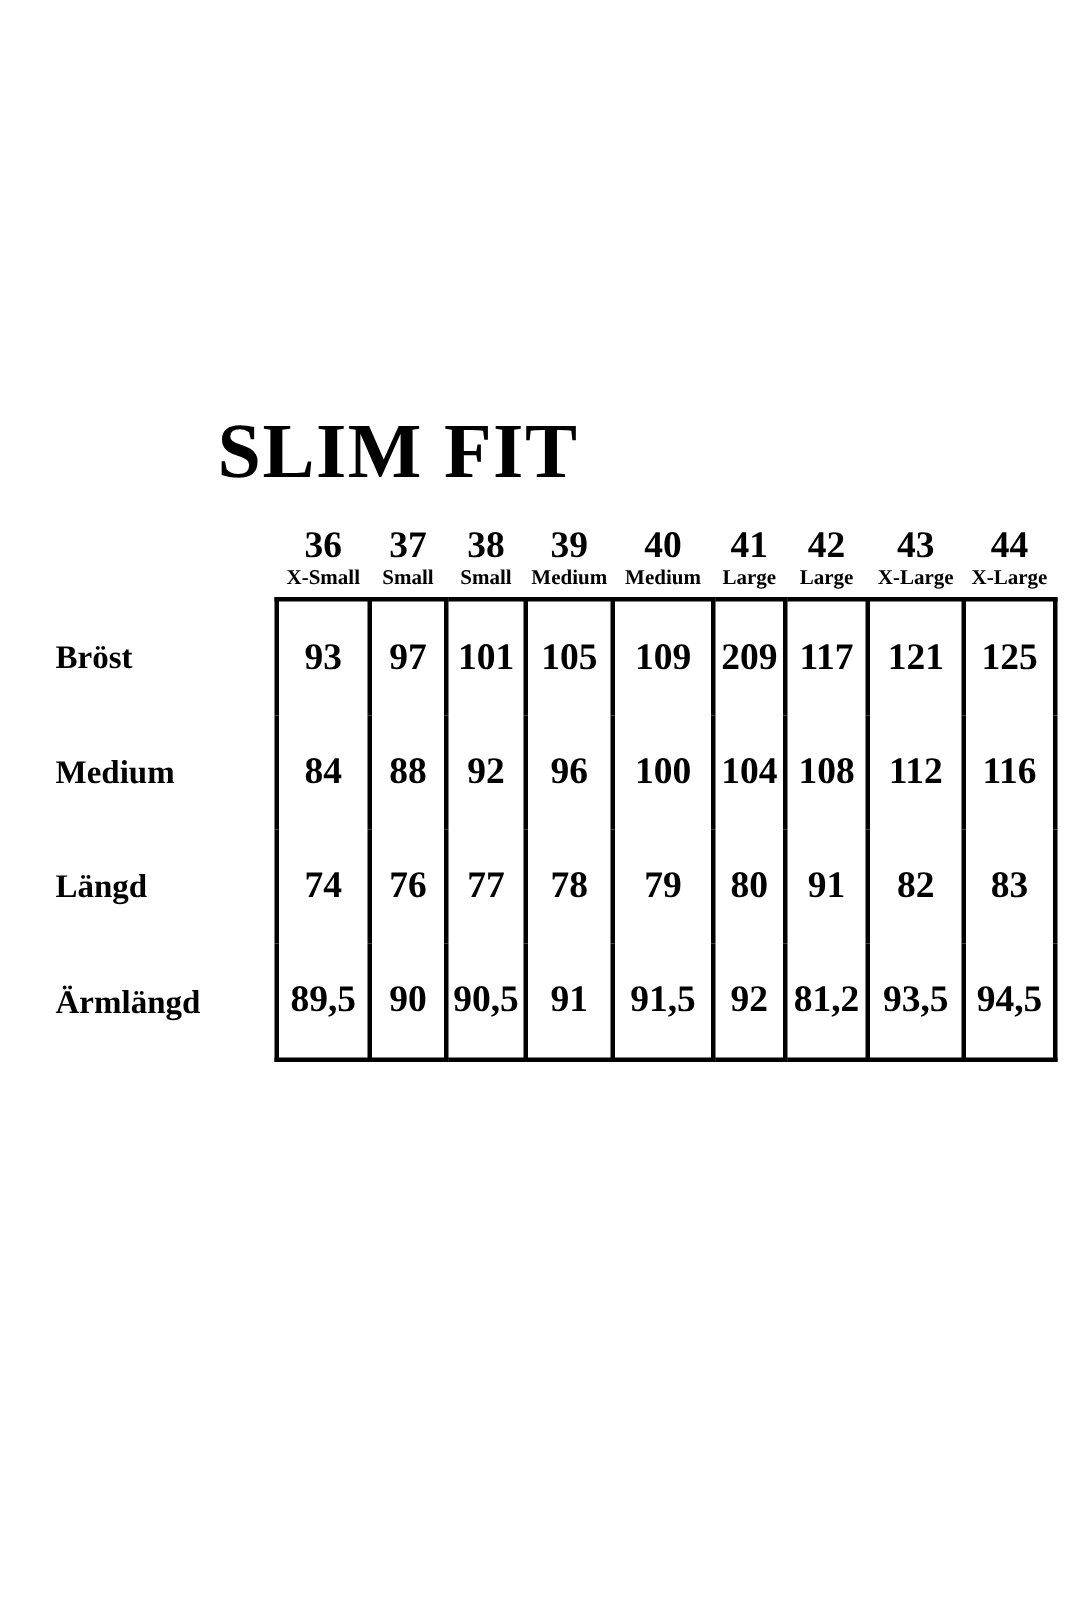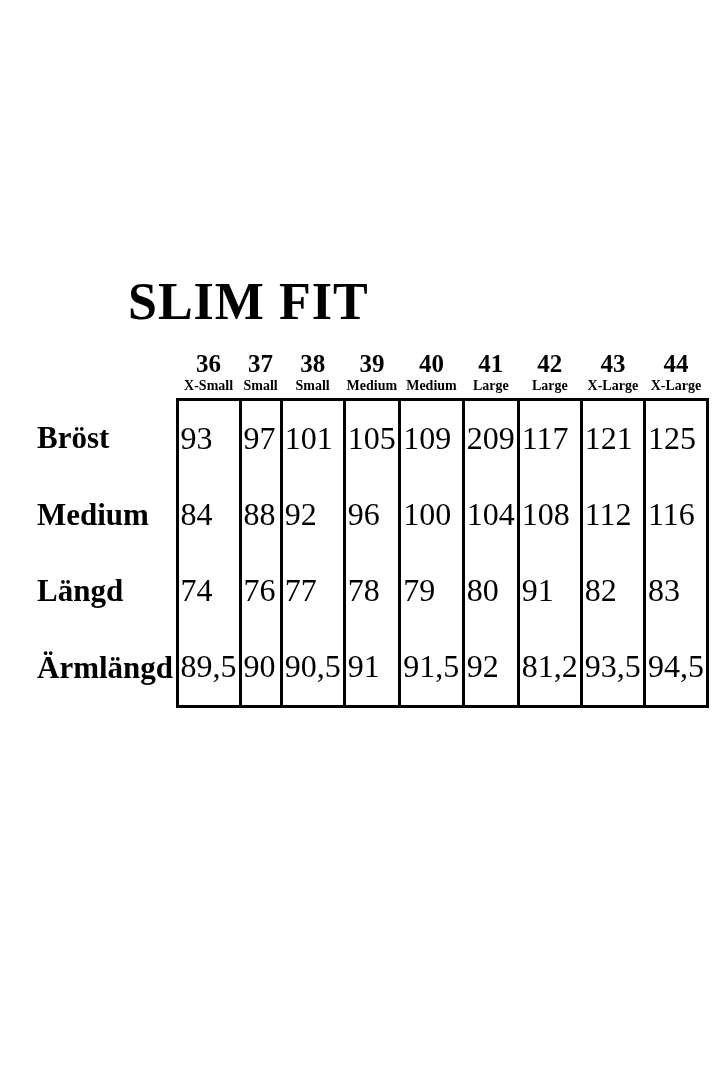--- a/index.html
+++ b/index.html
@@ -20,21 +20,21 @@
     position: absolute;
     left: 0;
     top: 0;
     width: 720px;
     height: 1080px;
   }
 
   
   .title {
     position: absolute;
-    left: 128px;
+    left: 145px;
     top: 276px;
     font-size: 52px;
     font-weight: bold;
     letter-spacing: 1px;
     line-height: 1;
     white-space: nowrap;
   }
 
   
   .chart {
@@ -48,21 +48,21 @@
     border-collapse: collapse;
     table-layout: fixed;
     margin: 11px;
   }
 
   
   .rowlabel {
     width: 145px;
     text-align: left;
     padding-left: 26px;
-    font-size: 31px;
+    font-size: 22px;
     font-weight: bold;
     border: none;
     white-space: nowrap;
     vertical-align: middle;
   }
 
   
   .hdr {
     border: none;
     text-align: center;
@@ -80,22 +80,23 @@
     font-weight: bold;
     line-height: 1.25;
     display: block;
     padding-bottom: 3px;
   }
 
   
   td.val {
     border-left: 3px solid #000;
     border-right: 3px solid #000;
-    font-size: 32px;
-    font-weight: normal;
+    text-align: center;
+    font-size: 25px;
+    font-weight: bold;
     height: 76px;
     padding: 0 2px;
     white-space: nowrap;
   }
   tr.first-data td.val { border-top: 3px solid #000; }
   tr.last-data td.val { border-bottom: 3px solid #000; }
 
   
   col.c-label { width: 145px; }
   col.c0 { width: 62px; }

